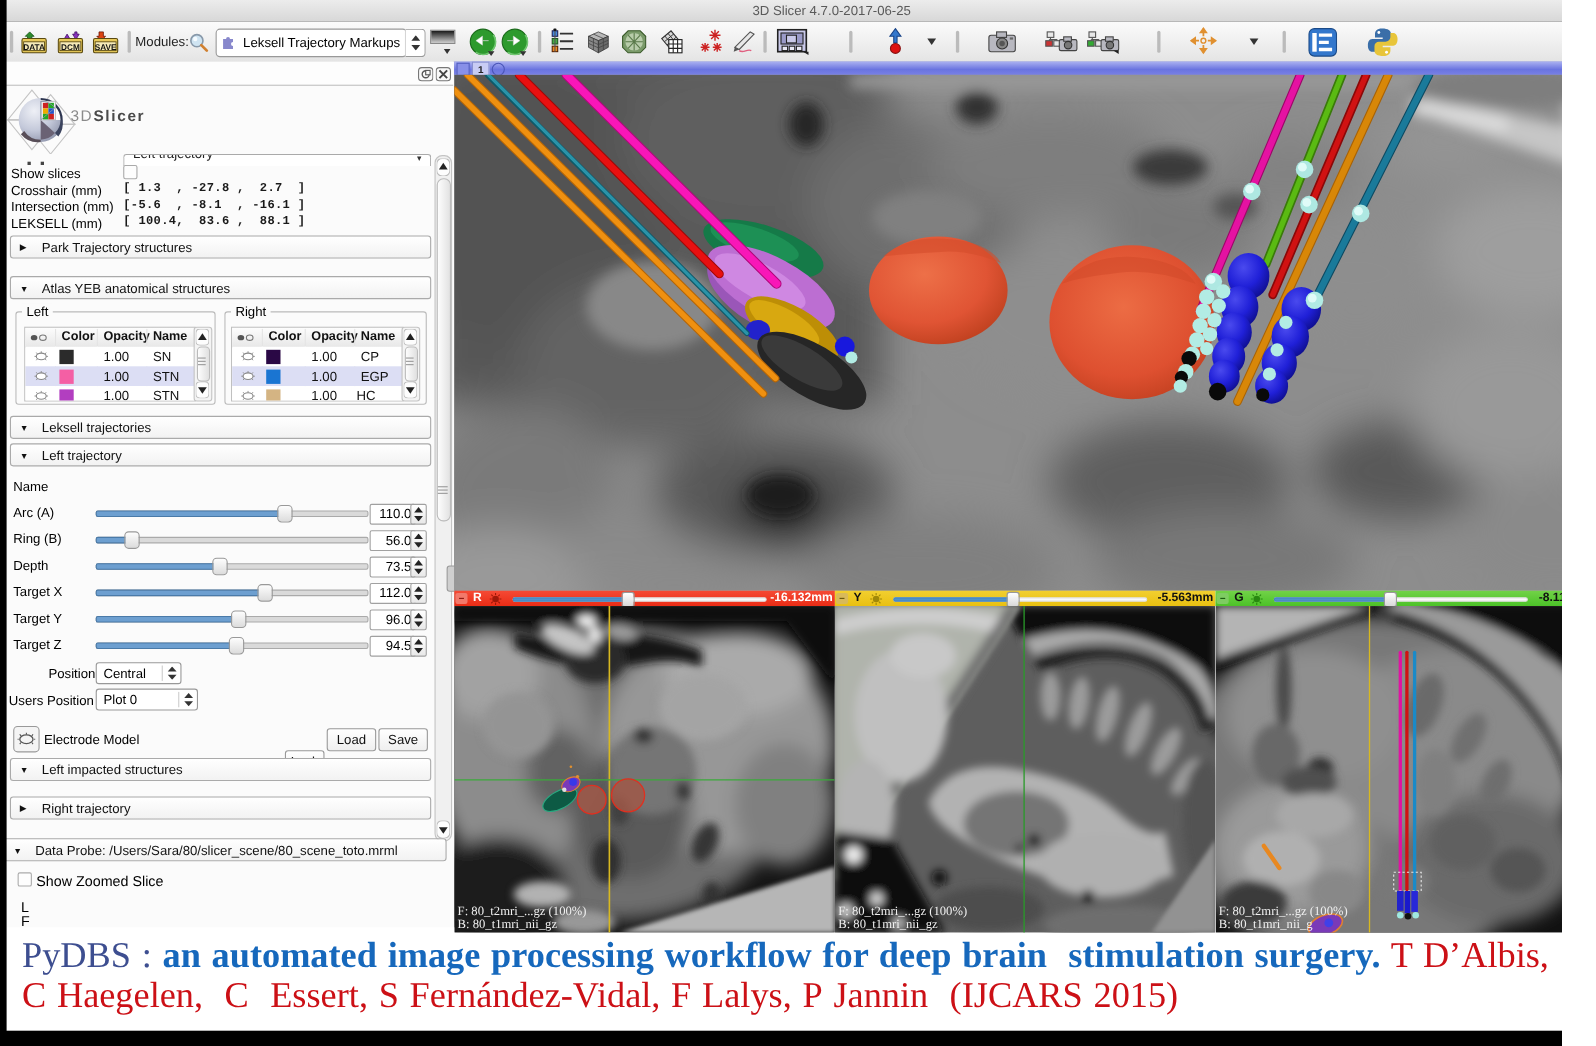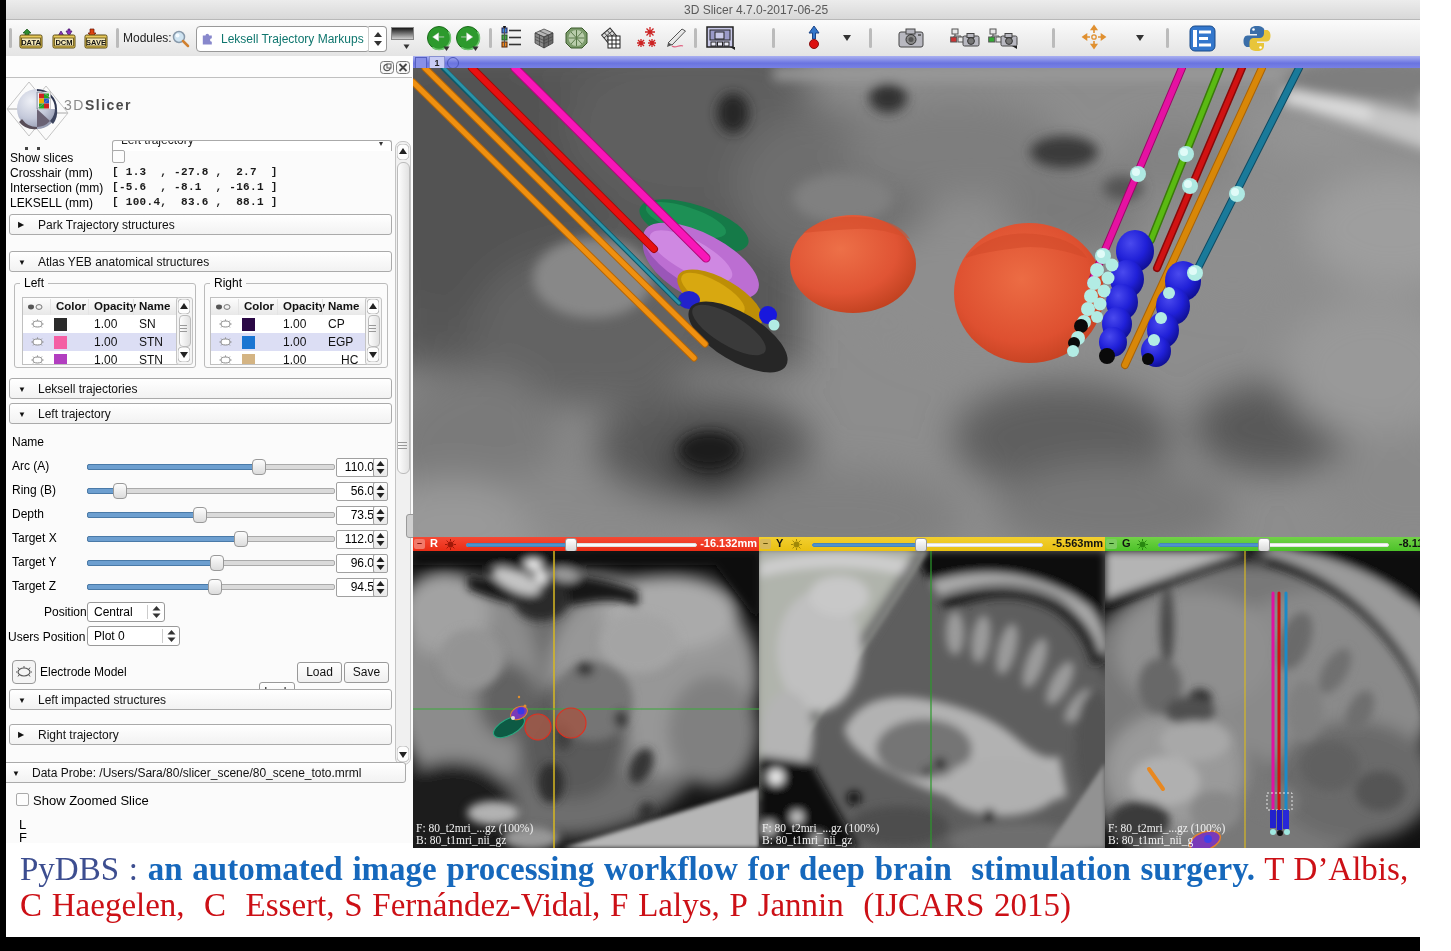--- a/index.html
+++ b/index.html
@@ -9,21 +9,21 @@
 
 #titlebar{left:0;top:0;width:1451px;height:19px;background:linear-gradient(#ececec,#d8d8d8);border-bottom:1px solid #b8b8b8;}
 #titlebar .t{position:absolute;left:684px;top:3px;font-size:12px;color:#5a5a5a;}
 
 #toolbar{left:0;top:20px;width:1451px;height:36px;background:linear-gradient(#fbfbfb,#e4e4e4);border-bottom:1px solid #aaa;}
 .grip{position:absolute;top:8px;width:3px;height:20px;background:#bbb;border-radius:2px;}
 .tbtxt{position:absolute;top:11px;font-size:12px;color:#222;}
 
 .folder{position:absolute;top:8px;width:25px;height:22px;}
 .combo{position:absolute;left:196px;top:6px;width:172px;height:24px;border:1px solid #999;border-radius:4px;background:#fff;}
-.combo .txt{position:absolute;left:24px;top:5px;font-size:12px;color:#0f766e;}
+.combo .txt{position:absolute;left:24px;top:5px;font-size:12px;color:#000000;}
 
 #leftpanel{left:0;top:56px;width:413px;height:787px;background:#fbfbfb;border-right:1px solid #999;}
 .paneltop{position:absolute;left:0;top:0;width:412px;height:21px;background:#fdfdfd;border-bottom:1px solid #c0c0c0;}
 .secbtn{position:absolute;left:9px;width:381px;height:19px;background:linear-gradient(#ffffff,#f2f2f2);border:1px solid #aaa;border-radius:3px;font-size:12px;color:#111;}
 .secbtn .arr{position:absolute;left:8px;top:5px;font-size:8px;color:#111;}
 .secbtn .lbl{position:absolute;left:28px;top:3px;}
 .lab{position:absolute;font-size:12px;color:#000;}
 .mono{font-family:"Liberation Mono",monospace;font-weight:bold;font-size:11px;color:#1a1a1a;letter-spacing:0.3px;}
 .cb{position:absolute;width:11px;height:11px;border:1px solid #aaa;background:#fdfdfd;border-radius:2px;}
 .spin{position:absolute;width:37px;height:17px;border:1px solid #a0a0a0;border-radius:2px;background:#fff;font-size:12px;text-align:right;padding-right:3px;line-height:17px;}
@@ -429,21 +429,21 @@
             <line x1="11" y1="5" x2="12.7" y2="5"></line>
             <line x1="3" y1="2.8" x2="2" y2="1.5"></line>
             <line x1="10" y1="2.8" x2="11" y2="1.5"></line>
             <line x1="3" y1="7.2" x2="2" y2="8.5"></line>
             <line x1="10" y1="7.2" x2="11" y2="8.5"></line>
             <line x1="6.5" y1="1.9" x2="6.5" y2="0.3"></line>
           </g>
         </svg>
         <div style="position:absolute;left:31px;top:56px;width:13px;height:13px;background:#d4b483;"></div>
         <div style="position:absolute;left:72px;top:55px;font-size:12px;color:#111;">1.00</div>
-        <div style="position:absolute;left:130px;top:55px;font-size:12px;color:#111;">HC</div>
+        <div style="position:absolute;left:113px;top:55px;font-size:12px;color:#111;">HC</div>
       </div>
       <div class="abs" style="left:365px;top:241px;width:15px;height:66px;background:#f4f4f4;border:1px solid #c4c4c4;border-radius:3px;">
         <svg style="position:absolute;left:1px;top:1px;" width="12" height="15" viewBox="0 0 12 15">
           <rect x="0" y="0" width="12" height="15" rx="4" fill="#fdfdfd" stroke="#bbb"></rect>
           <polygon points="6,4 10,10 2,10" fill="#222"></polygon>
         </svg>
         <div style="position:absolute;left:1.5px;top:17px;width:10px;height:30px;background:linear-gradient(90deg,#fdfdfd,#e0e0e0);border:1px solid #bbb;border-radius:4px;"></div>
         <div style="position:absolute;left:3px;top:27px;width:7px;height:1px;background:#999;"></div>
         <div style="position:absolute;left:3px;top:30px;width:7px;height:1px;background:#999;"></div>
         <div style="position:absolute;left:3px;top:33px;width:7px;height:1px;background:#999;"></div>

